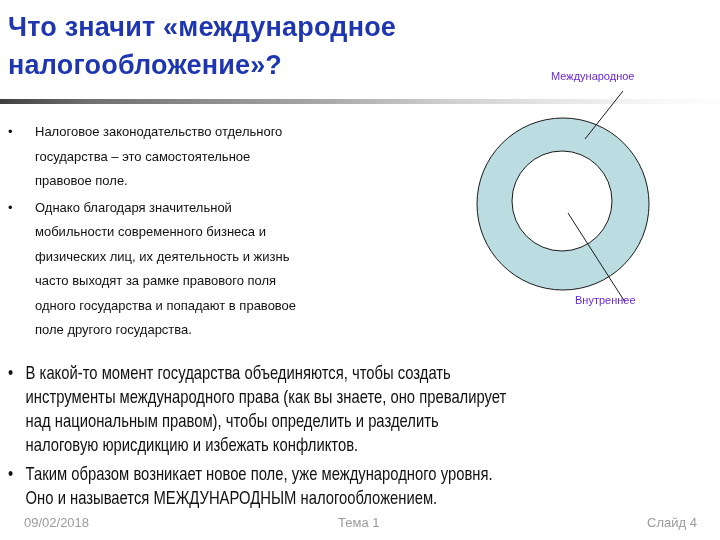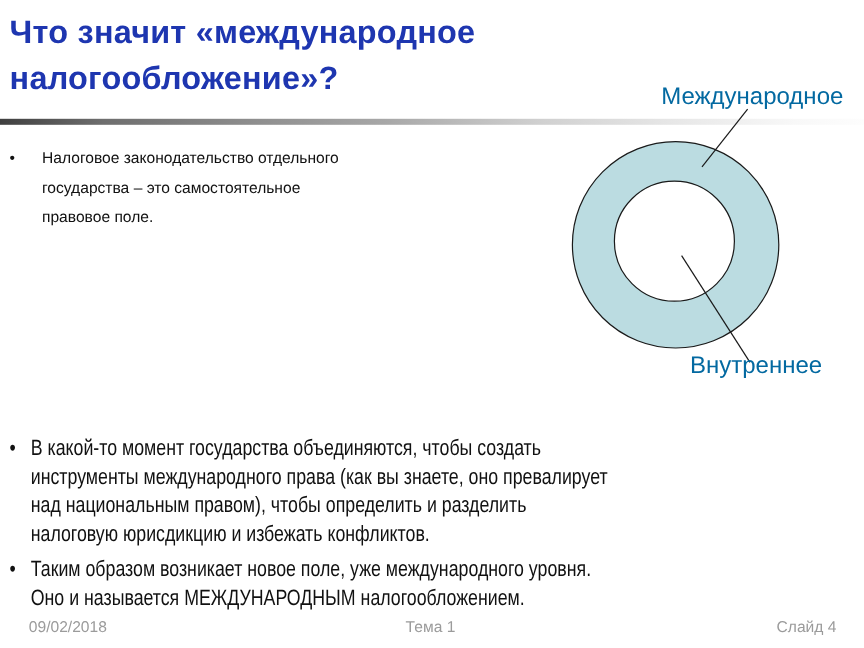--- a/index.html
+++ b/index.html
@@ -77,22 +77,22 @@
   }
   .donut-svg {
     position: absolute;
     left: 455px;
     top: 55px;
     width: 265px;
     height: 260px;
   }
   .diagram-label {
     position: absolute;
-    font-size: 20px;
-    color: #0369a1;
+    font-size: 11px;
+    color: #6d28d9;
     white-space: nowrap;
   }
   .label-outer { left: 551px; top: 70px; }
   .label-inner { left: 575px; top: 294px; }
   .footer {
     position: absolute;
     left: 0;
     top: 515px;
     width: 720px;
     height: 20px;
@@ -111,20 +111,28 @@
   <h1 class="title">Что значит «международное
 налогообложение»?</h1>
 
   <div class="divider"></div>
 
   <ul class="bullets bullets-main">
     <li>
       <span class="btext">Налоговое законодательство отдельного
 государства – это самостоятельное
 правовое поле.</span>
+    </li>
+    <li>
+      <span class="btext">Однако благодаря значительной
+мобильности современного бизнеса и
+физических лиц, их деятельность и жизнь
+часто выходят за рамке правового поля
+одного государства и попадают в правовое
+поле другого государства.</span>
     </li>
   </ul>
 
   <svg class="donut-svg" viewBox="0 0 265 260" xmlns="http://www.w3.org/2000/svg">
     <circle cx="108" cy="149" r="86" stroke-width="1" stroke="#1a1a1a" fill="#bbdce1"></circle>
     <circle cx="107" cy="146" r="50" stroke-width="1" stroke="#1a1a1a" fill="#ffffff"></circle>
     <line x1="168" y1="36" x2="130" y2="84" stroke="#1a1a1a" stroke-width="1"></line>
     <line x1="113" y1="158" x2="170" y2="247" stroke="#1a1a1a" stroke-width="1"></line>
   </svg>
 

